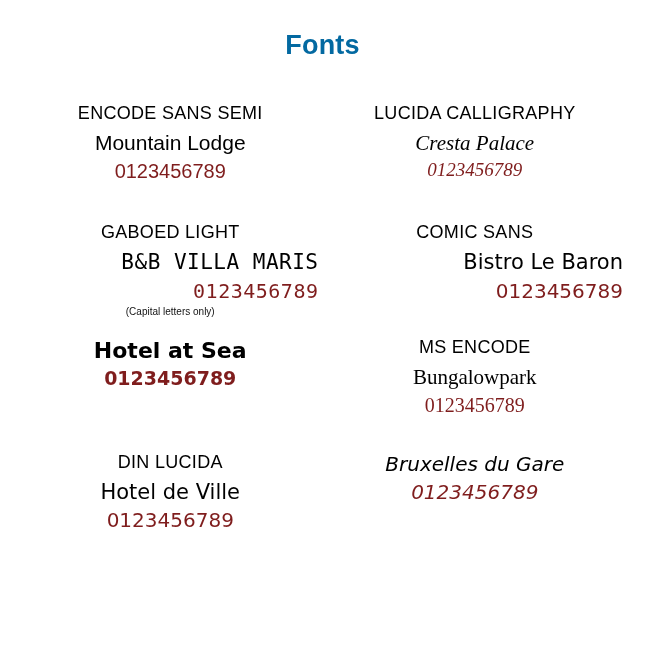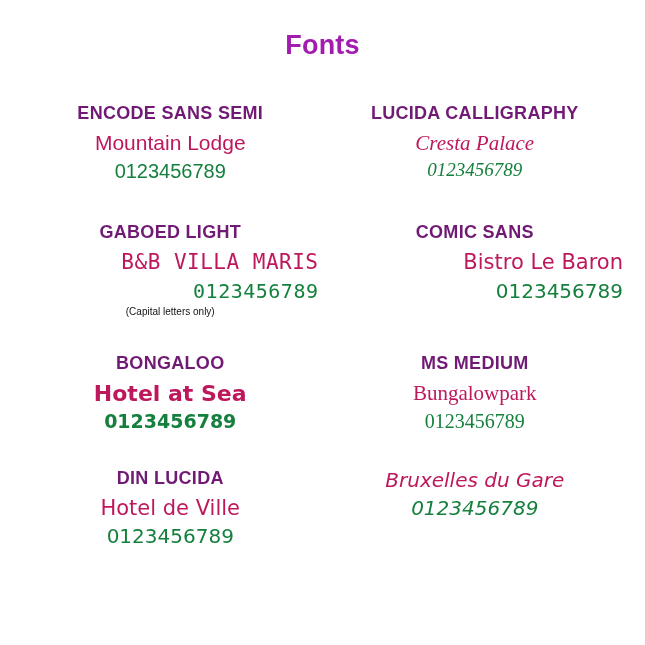--- a/index.html
+++ b/index.html
@@ -16,76 +16,76 @@
   .page {
     position: relative;
     width: 645px;
     height: 645px;
     box-sizing: border-box;
   }
   .page-title {
     text-align: center;
     font-size: 27px;
     font-weight: bold;
-    color: #a21caf;
+    color: #0369a1;
     letter-spacing: 0.2px;
     margin-top: 30px;
     margin-bottom: 0;
   }
   .grid {
     margin-top: 42px;
     display: grid;
     grid-template-columns: 1fr 1fr;
     column-gap: 0px;
     row-gap: 0px;
     padding: 0 18px;
     box-sizing: border-box;
   }
   .cell {
     text-align: center;
     padding: 0 4px;
     box-sizing: border-box;
   }
   .font-name {
-    color: #701a75;
-    font-weight: bold;
+    color: #000000;
+    font-weight: normal;
     font-size: 18px;
     letter-spacing: 0.3px;
     margin-bottom: 6px;
     font-family: "Liberation Sans", sans-serif;
   }
   .sample-word {
     font-size: 21px;
-    color: #be185d;
+    color: #000000;
     margin-bottom: 2px;
     line-height: 1.25;
   }
   .sample-digits {
     font-size: 20px;
-    color: #15803d;
+    color: #7f1d1d;
     line-height: 1.3;
   }
   .note {
     font-size: 10px;
     color: #111111;
     margin-top: 2px;
   }
 
   
   .f-sans        { font-family: "Liberation Sans", sans-serif; font-weight: 400; }
   .f-serif-ital  { font-family: "Liberation Serif", serif; font-style: italic; font-weight: 400; }
   .f-mono-light  { font-family: "DejaVu Sans Mono", monospace; font-weight: 400; letter-spacing: 0.5px; text-align: right; }
   .f-comic       { font-family: "DejaVu Sans", sans-serif; font-weight: 400; text-align: right; }
   .f-bold-cond   { font-family: "DejaVu Sans", sans-serif; font-weight: bold; }
   .f-mincho      { font-family: "Liberation Serif", serif; font-weight: 400; }
   .f-din         { font-family: "DejaVu Sans", sans-serif; font-weight: 400; text-align: center; }
   .f-roboto-ital { font-family: "DejaVu Sans", sans-serif; font-style: italic; font-weight: 400; }
 
   .row-gap-1 { margin-bottom: 38px; }
-  .row-gap-2 { margin-bottom: 36px; }
+  .row-gap-2 { margin-bottom: 20px; }
   .row-gap-3 { margin-bottom: 34px; }
 
   .sample-digits.small { font-size: 19px; }
 </style>
 </head>
 <body>
 
 <div class="page">
 
   <h1 class="page-title">Fonts</h1>
@@ -111,27 +111,26 @@
       <div class="note">(Capital letters only)</div>
     </div>
 
     <div class="cell row-gap-2">
       <div class="font-name">COMIC SANS</div>
       <div class="sample-word f-comic">Bistro Le Baron</div>
       <div class="sample-digits f-comic">0123456789</div>
     </div>
 
     <div class="cell row-gap-3">
-      <div class="font-name">BONGALOO</div>
       <div class="sample-word f-bold-cond" style="font-size:22px;">Hotel at Sea</div>
       <div class="sample-digits f-bold-cond" style="font-size:19px;">0123456789</div>
     </div>
 
     <div class="cell row-gap-3">
-      <div class="font-name">MS MEDIUM</div>
+      <div class="font-name">MS ENCODE</div>
       <div class="sample-word f-mincho">Bungalowpark</div>
       <div class="sample-digits f-mincho">0123456789</div>
     </div>
 
     <div class="cell">
       <div class="font-name">DIN LUCIDA</div>
       <div class="sample-word f-din">Hotel de Ville</div>
       <div class="sample-digits f-din">0123456789</div>
     </div>
 

